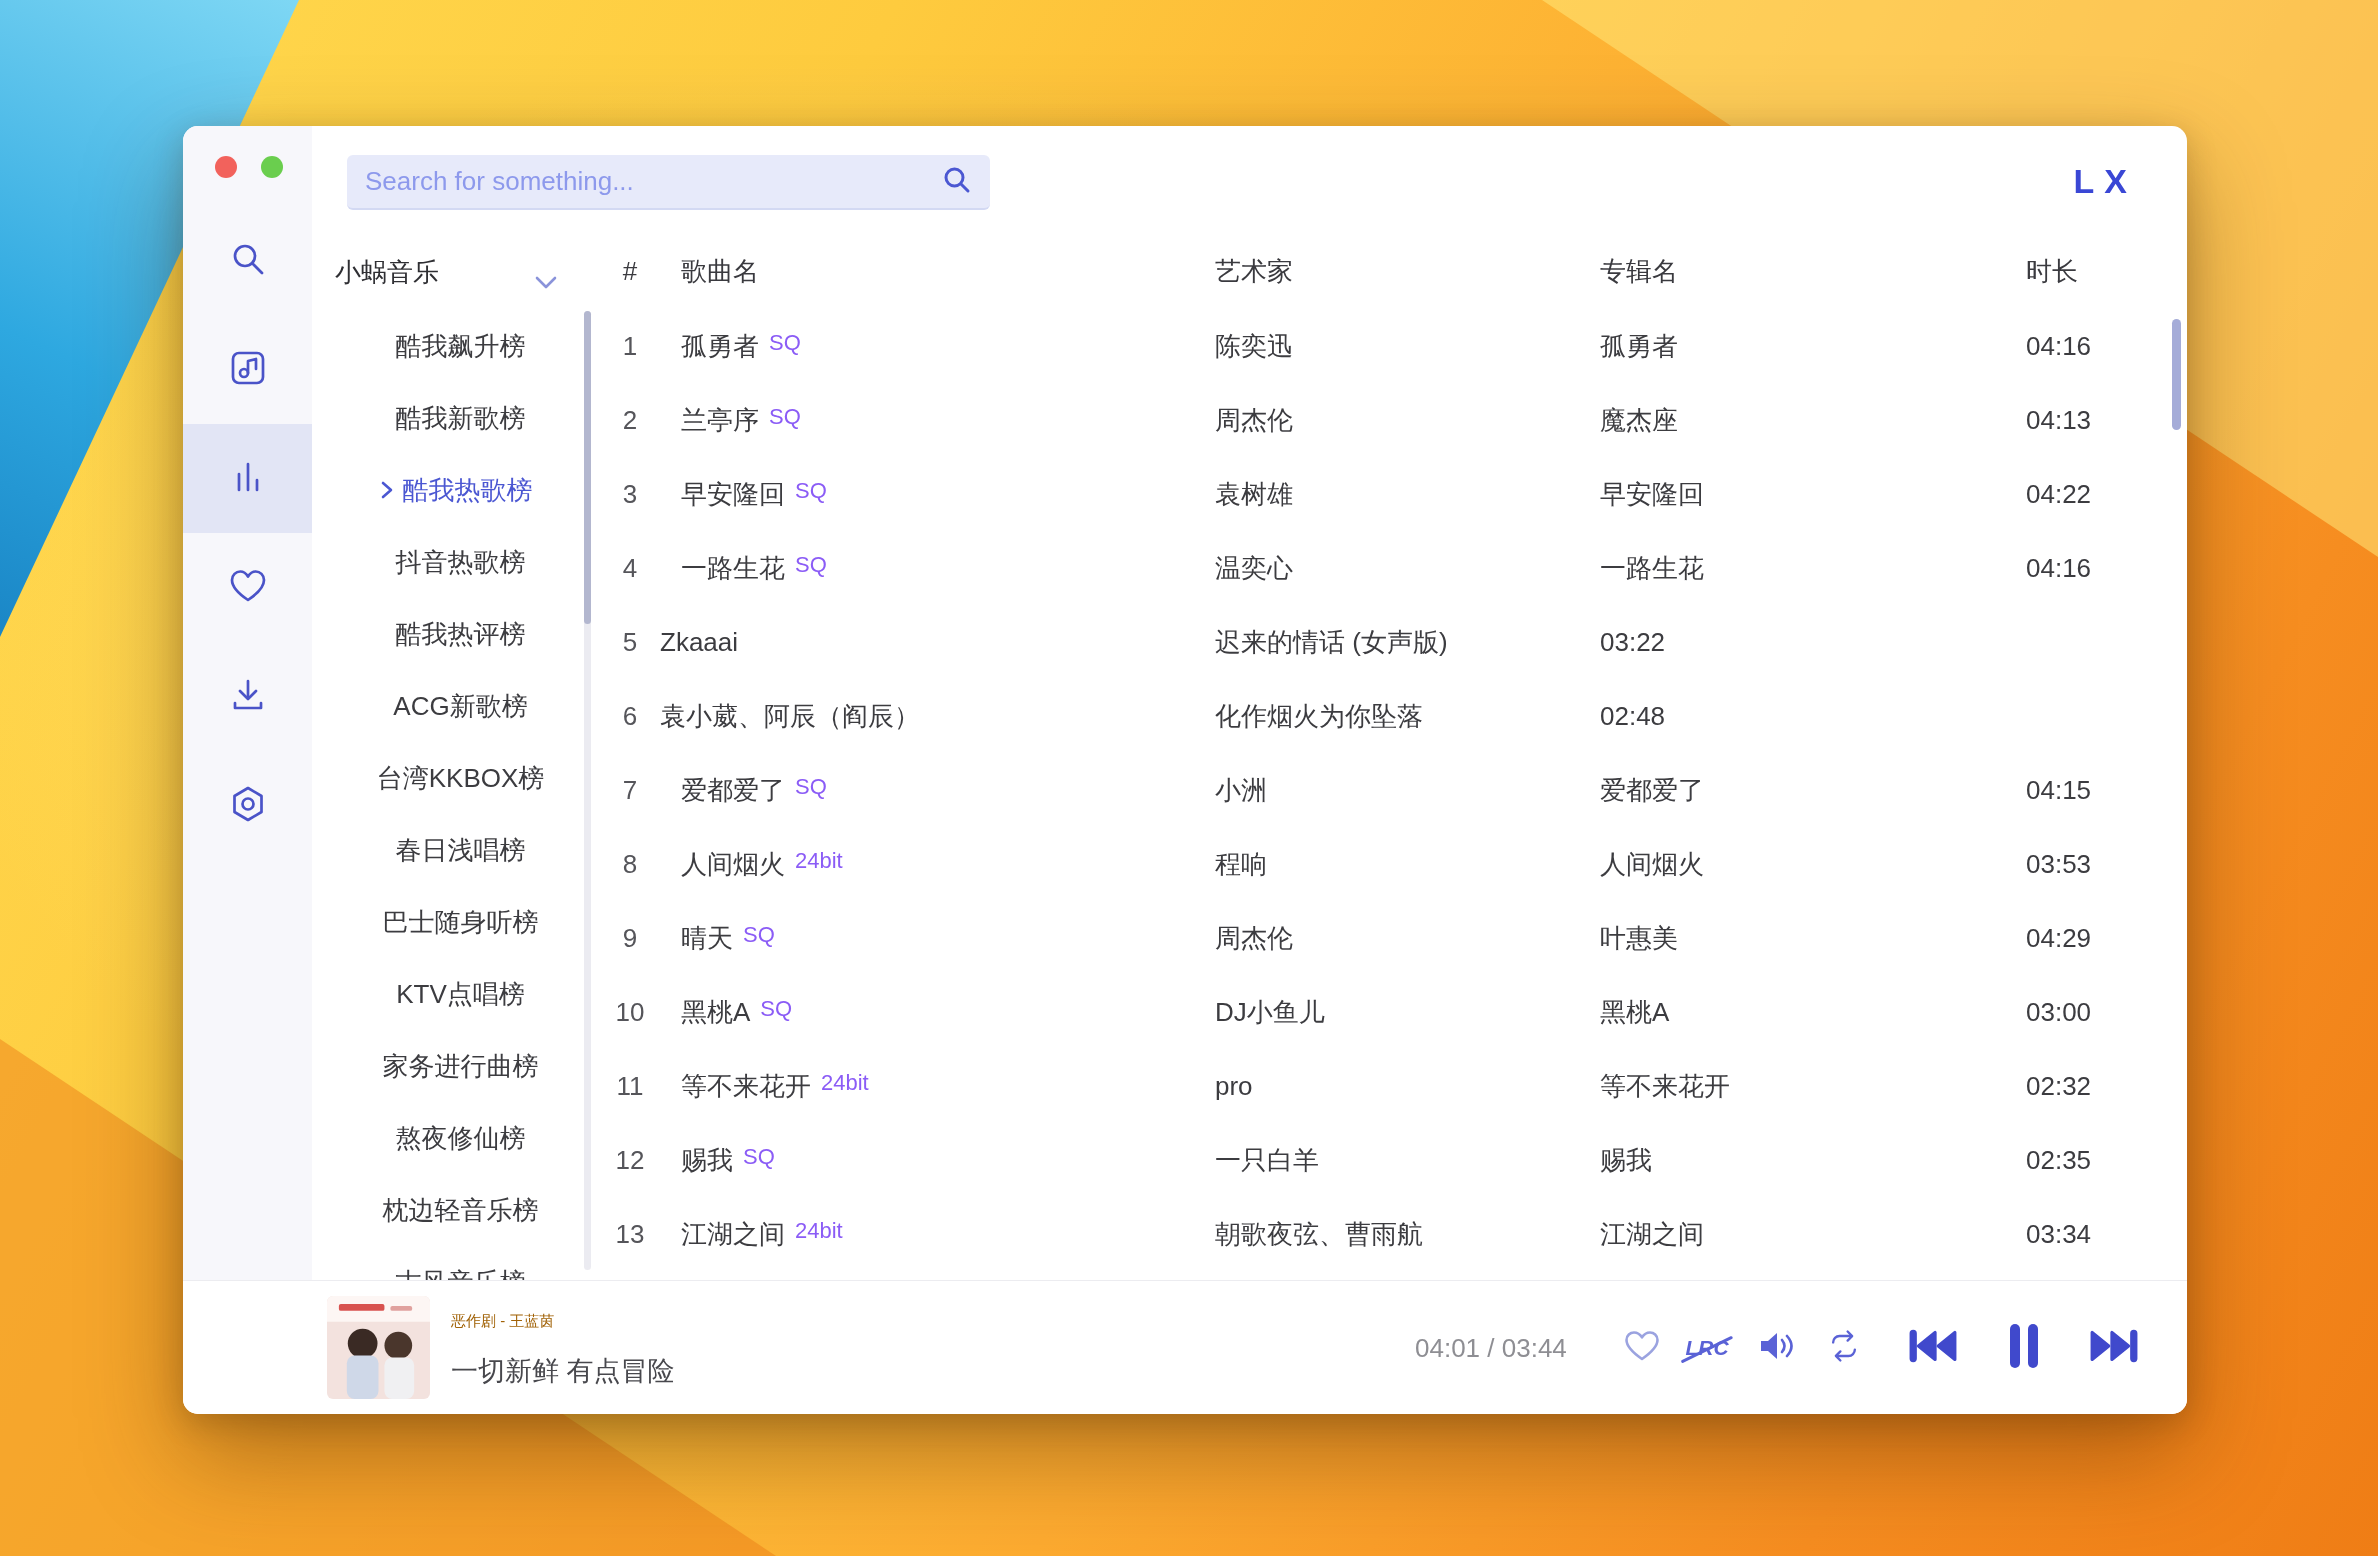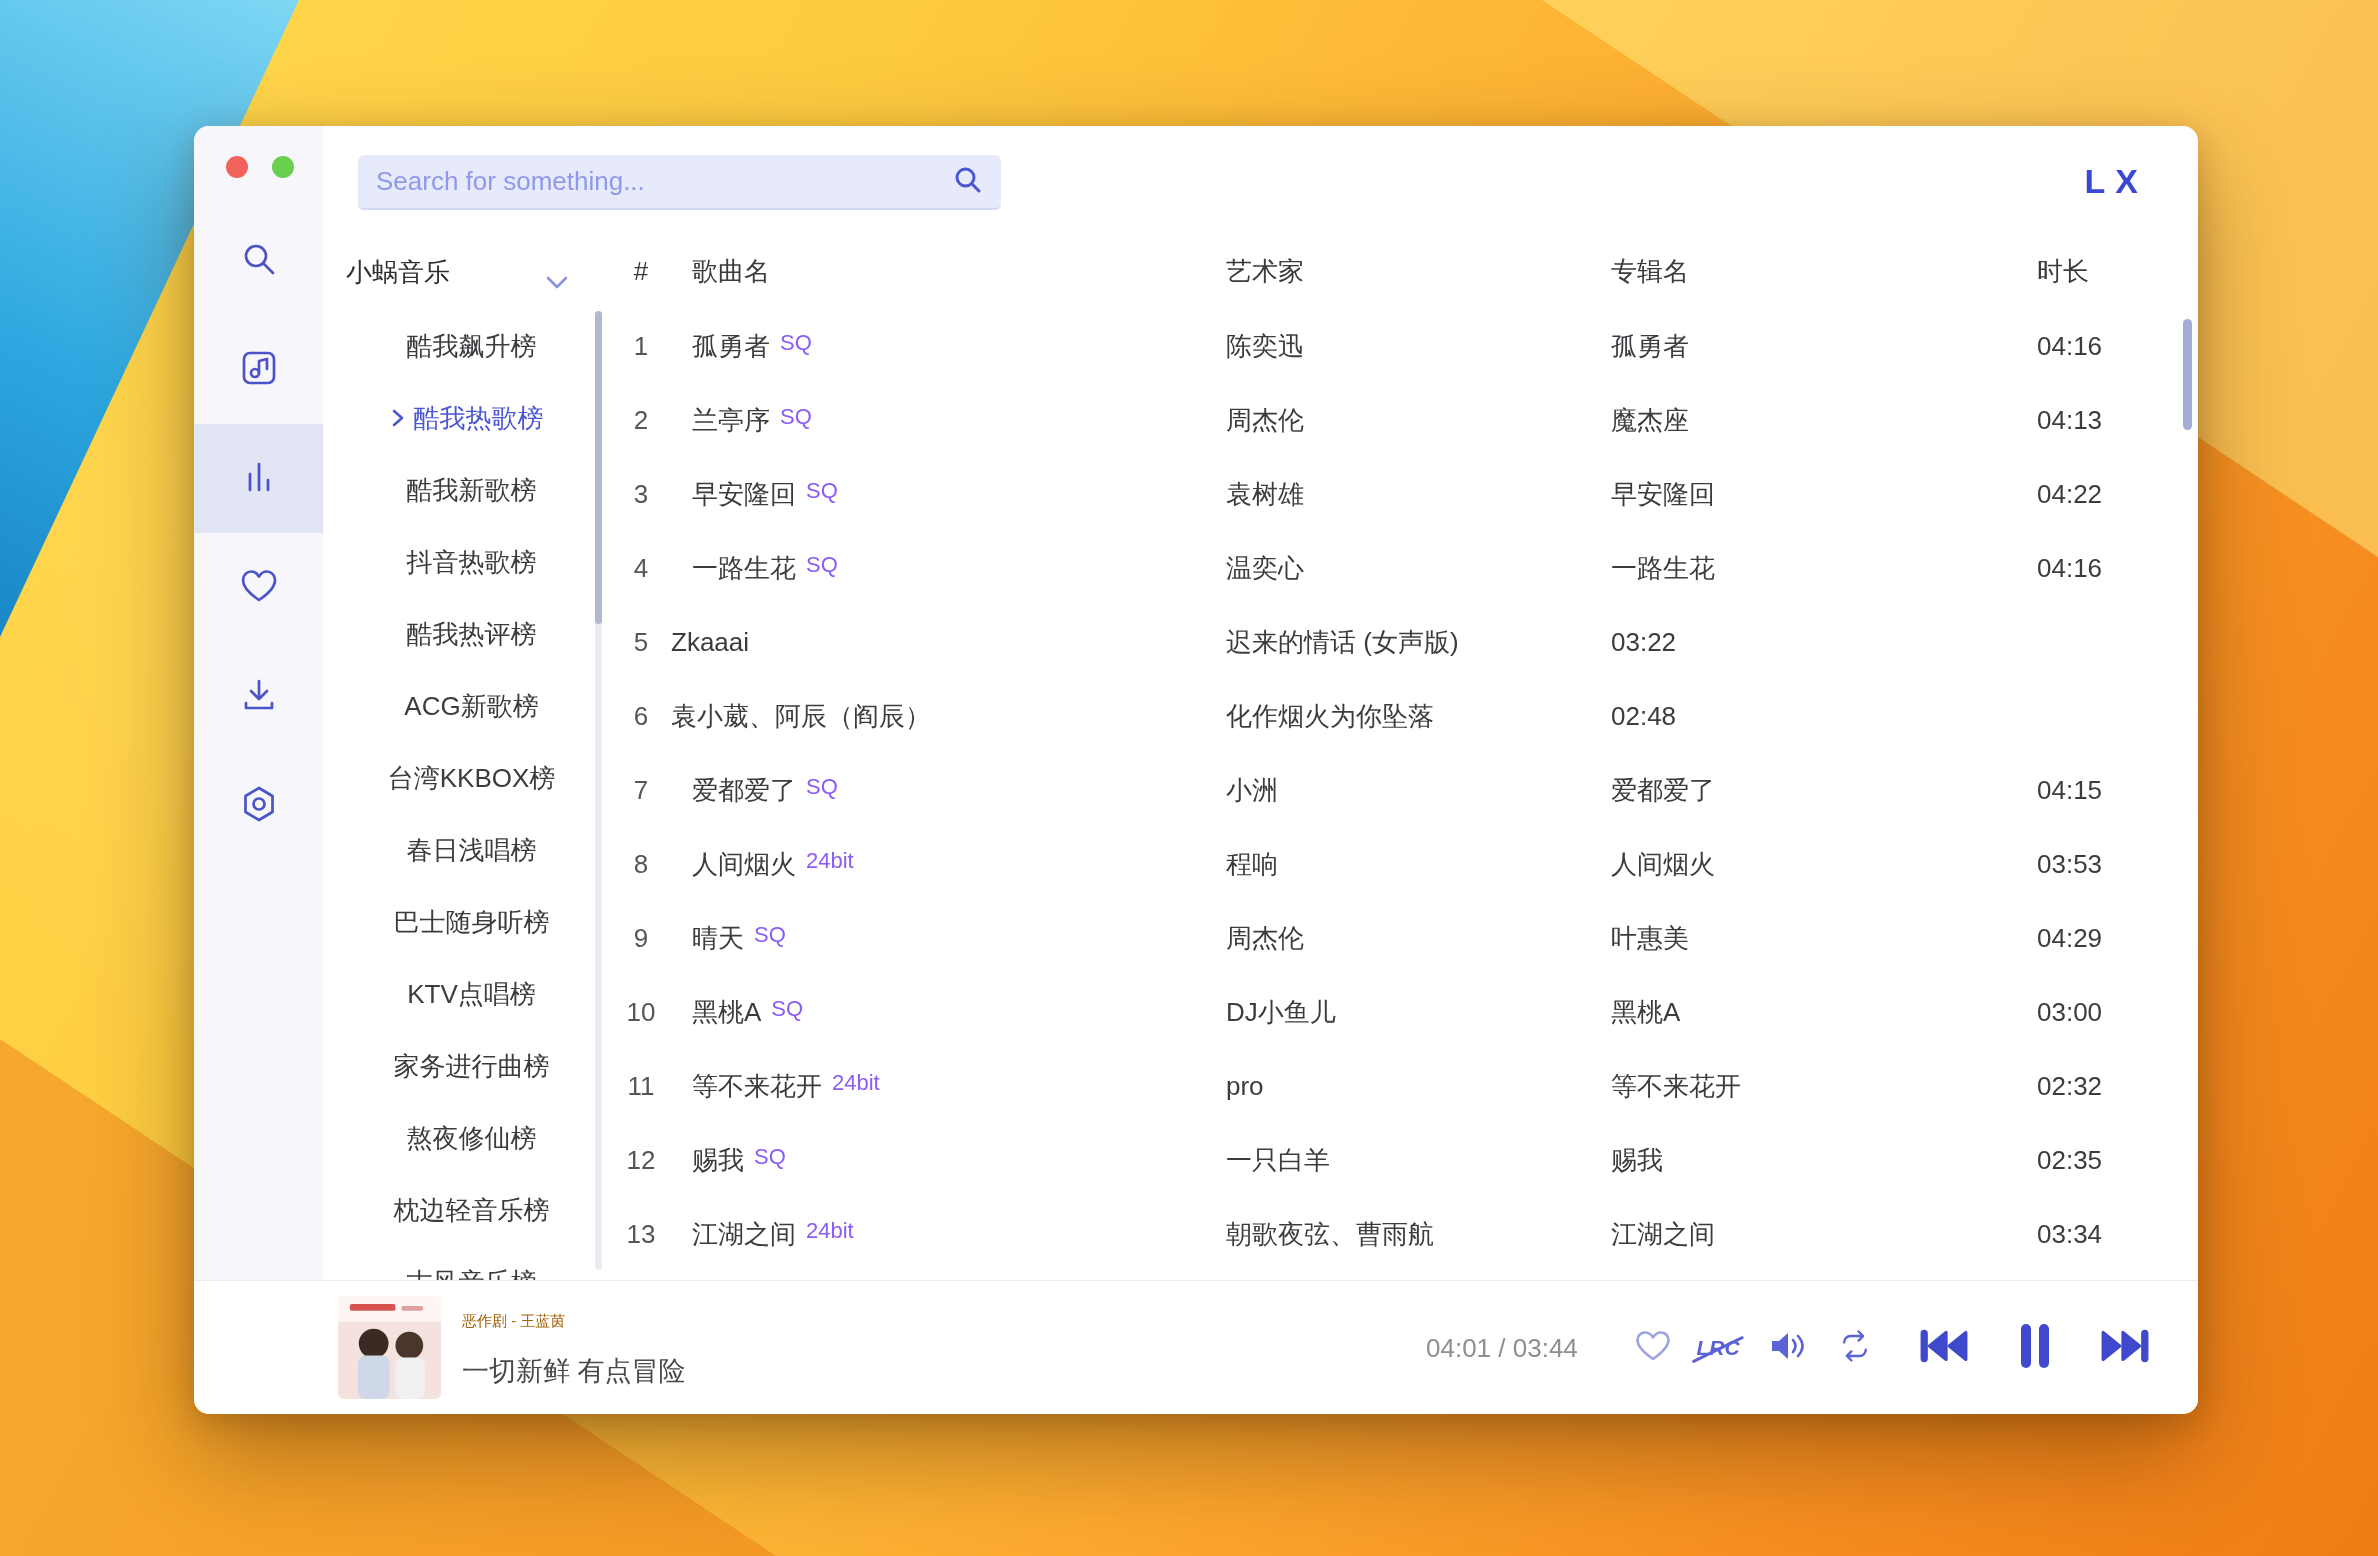--- a/index.html
+++ b/index.html
@@ -9,21 +9,21 @@
   .wp-glow{position:absolute;inset:0;
     background:radial-gradient(ellipse 1294px 846px at 35% 42%,rgba(255,238,150,.40),transparent 70%);}
   .wp-blue{position:absolute;left:0;top:0;width:299px;height:637px;
     background:linear-gradient(205deg,#7ed7f4 0%,#2ea8e0 60%,#1a86c6 100%);
     clip-path:polygon(0 0,100% 0,0 100%);}
   .wp-tr{position:absolute;right:0;top:0;width:836px;height:557px;
     background:rgba(255,231,120,.55);clip-path:polygon(0 0,100% 0,100% 100%);}
   .wp-bl{position:absolute;left:0;bottom:0;width:776px;height:517px;
     background:rgba(238,128,24,.50);clip-path:polygon(0 0,0 100%,100% 100%);}
 
-  .window{position:absolute;left:194px;top:126px;width:2004px;height:1288px;
+  .window{position:absolute;left:183px;top:126px;width:2004px;height:1288px;
     background:#fff;border-radius:15px;overflow:hidden;
     box-shadow:0 40px 100px rgba(70,35,0,.40),0 8px 30px rgba(70,35,0,.22);}
 
   
   .rail{position:absolute;left:0;top:0;bottom:133px;width:129px;background:#f7f7fb;}
   .traffic{position:absolute;top:30px;left:32px;display:flex;gap:24px;}
   .dot{width:22px;height:22px;border-radius:50%;}
   .dot.red{background:#f2625c;}
   .dot.green{background:#6ace4e;}
   .rail-cells{position:absolute;top:80px;left:0;width:129px;}
@@ -172,31 +172,31 @@
           <svg width="22" height="14" viewBox="0 0 22 14">
               <polyline points="2,2 11,11 20,2"></polyline>
             </svg>
         </span>
       </div>
       <div class="boards-list">
           <div class="board-item">
 
     <span class="board-label">酷我飙升榜</span>
   </div>
+          <div class="board-item">
+
+    <span class="board-label">酷我新歌榜</span>
+  </div>
           <div class="board-item active">
     <span class="board-arrow">
       <svg width="12" height="18" viewBox="0 0 12 18" fill="none" stroke="currentColor" stroke-width="2.6" stroke-linecap="round" stroke-linejoin="round">
                 <polyline points="2,2 10,9 2,16"></polyline>
               </svg>
     </span>
     <span class="board-label">酷我热歌榜</span>
-  </div>
-          <div class="board-item">
-
-    <span class="board-label">酷我新歌榜</span>
   </div>
           <div class="board-item">
 
     <span class="board-label">抖音热歌榜</span>
   </div>
           <div class="board-item">
 
     <span class="board-label">酷我热评榜</span>
   </div>
           <div class="board-item">

